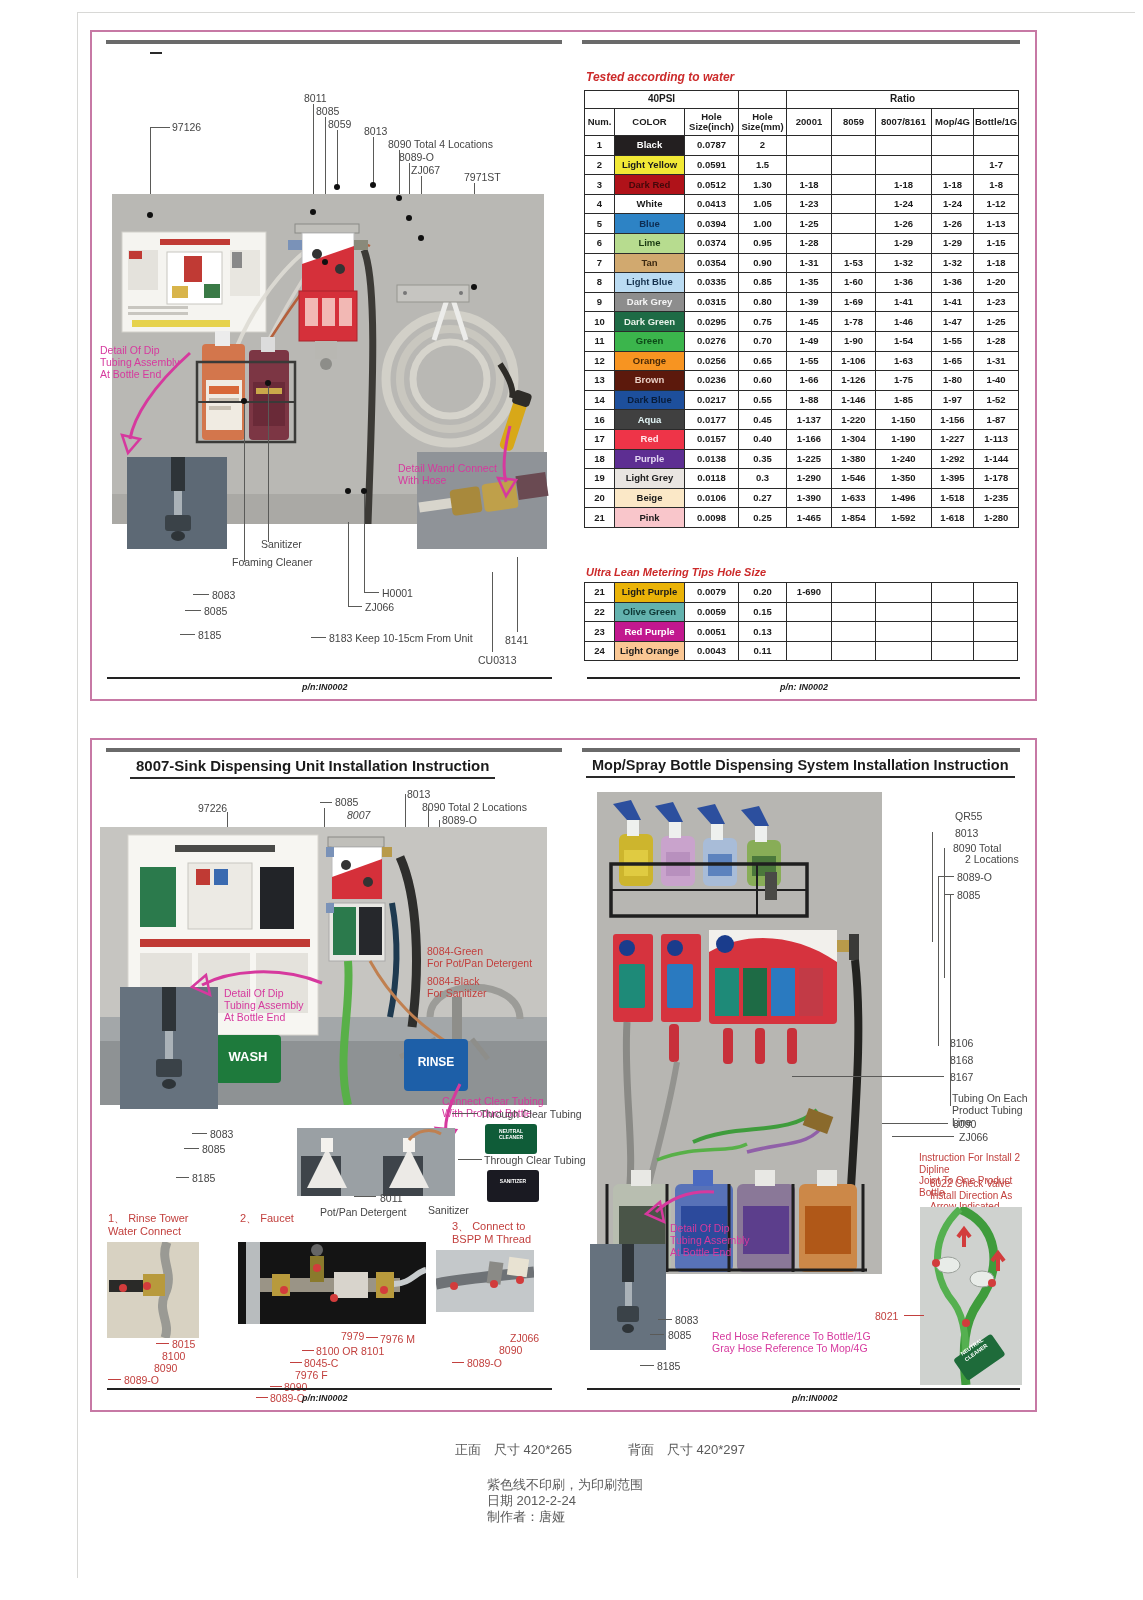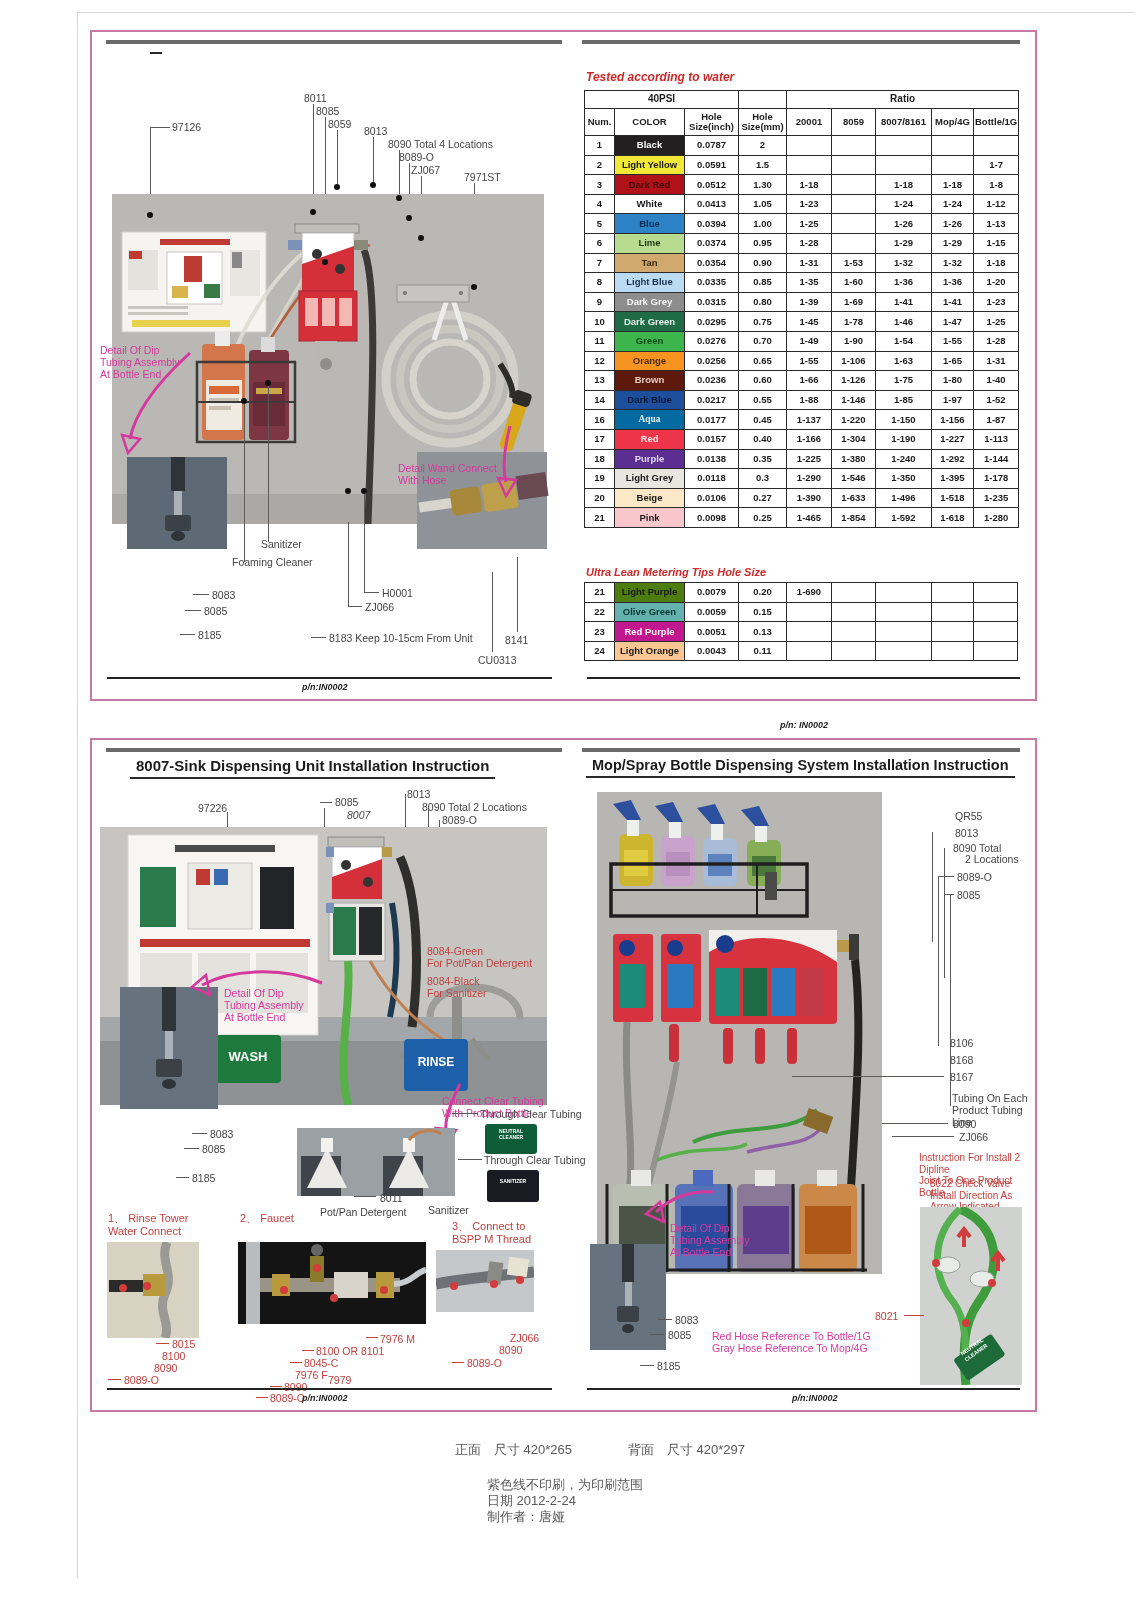--- a/index.html
+++ b/index.html
@@ -388,21 +388,21 @@
               <td>0.0217</td>
               <td>0.55</td>
               <td>1-88</td>
               <td>1-146</td>
               <td>1-85</td>
               <td>1-97</td>
               <td>1-52</td>
             </tr>
             <tr>
               <td>16</td>
-              <td style="background: #0369a1; color: rgb(226, 244, 245); font-family: Liberation Serif, serif;">Aqua</td>
+              <td style="background: #404040; color: rgb(226, 244, 245);">Aqua</td>
               <td>0.0177</td>
               <td>0.45</td>
               <td>1-137</td>
               <td>1-220</td>
               <td>1-150</td>
               <td>1-156</td>
               <td>1-87</td>
             </tr>
             <tr>
               <td>17</td>
@@ -474,21 +474,21 @@
             <col style="width:48px">
         <col style="width:45px">
             <col style="width:44px">
             <col style="width:56px">
             <col style="width:42px">
             <col style="width:44px">
       </colgroup>
       <tbody>
             <tr>
               <td>21</td>
-              <td style="background: #4d7c0f; color: rgb(26, 26, 26);">Light Purple</td>
+              <td style="background: #eab308; color: rgb(26, 26, 26);">Light Purple</td>
               <td>0.0079</td>
               <td>0.20</td>
               <td>1-690</td>
               <td></td>
               <td></td>
               <td></td>
               <td></td>
             </tr>
             <tr>
               <td>22</td>
@@ -521,21 +521,21 @@
               <td></td>
               <td></td>
               <td></td>
               <td></td>
             </tr>
           </tbody>
     </table>
   </div>
 
   <div class="footline" style="left:495px;top:645px;width:433px;"></div>
-  <div class="pfoot" style="left:688px;top:688px;">p/n: IN0002</div>
+  <div class="pfoot" style="left:688px;top:650px;">p/n: IN0002</div>
 </div>
 
 <div class="page" style="left:90px;top:738px;width:943px;height:670px;">
 
   <div class="hr-bar" style="left:14px;top:8px;width:456px;"></div>
   <div class="hr-bar" style="left:490px;top:8px;width:438px;"></div>
 
   <div class="ptitle" style="left:38px;top:17px;">8007-Sink Dispensing Unit Installation Instruction</div>
 
   <div class="lbl" style="left:106px;top:62px;">97226</div>
@@ -688,21 +688,21 @@
       <rect x="138" y="30" width="18" height="26" fill="#b89a3c"></rect>
       <rect x="72" y="14" width="14" height="26" fill="#8a7a2c"></rect>
       <circle cx="79" cy="8" r="6" fill="#666"></circle>
       <path d="M156,42 C172,42 178,30 188,28" stroke="#c8ccce" stroke-width="6" fill="none"></path>
       <circle cx="46" cy="48" r="4" fill="#d23c3c"></circle>
           <circle cx="79" cy="26" r="4" fill="#d23c3c"></circle>
       <circle cx="96" cy="56" r="4" fill="#d23c3c"></circle>
           <circle cx="146" cy="48" r="4" fill="#d23c3c"></circle>
     </svg>
   </div>
-  <div class="lbl red" style="left:236px;top:590px;margin-top:44px;">7979</div>
+  <div class="lbl red" style="left:249px;top:590px;">7979</div>
   <div class="lbl red" style="left:288px;top:593px;">7976 M</div>
   <div class="lbl red" style="left:224px;top:605px;">8100 OR 8101</div>
   <div class="lbl red" style="left:212px;top:617px;">8045-C</div>
   <div class="lbl red" style="left:203px;top:629px;">7976 F</div>
   <div class="lbl red" style="left:192px;top:641px;">8090</div>
   <div class="lbl red" style="left:178px;top:652px;">8089-O</div>
   <div class="ln" style="left:274px;top:597px;width:12px;height:1px;background:#c2403e;"></div>
   <div class="ln" style="left:210px;top:610px;width:12px;height:1px;background:#c2403e;"></div>
   <div class="ln" style="left:198px;top:622px;width:12px;height:1px;background:#c2403e;"></div>
   <div class="ln" style="left:178px;top:646px;width:12px;height:1px;background:#c2403e;"></div>

